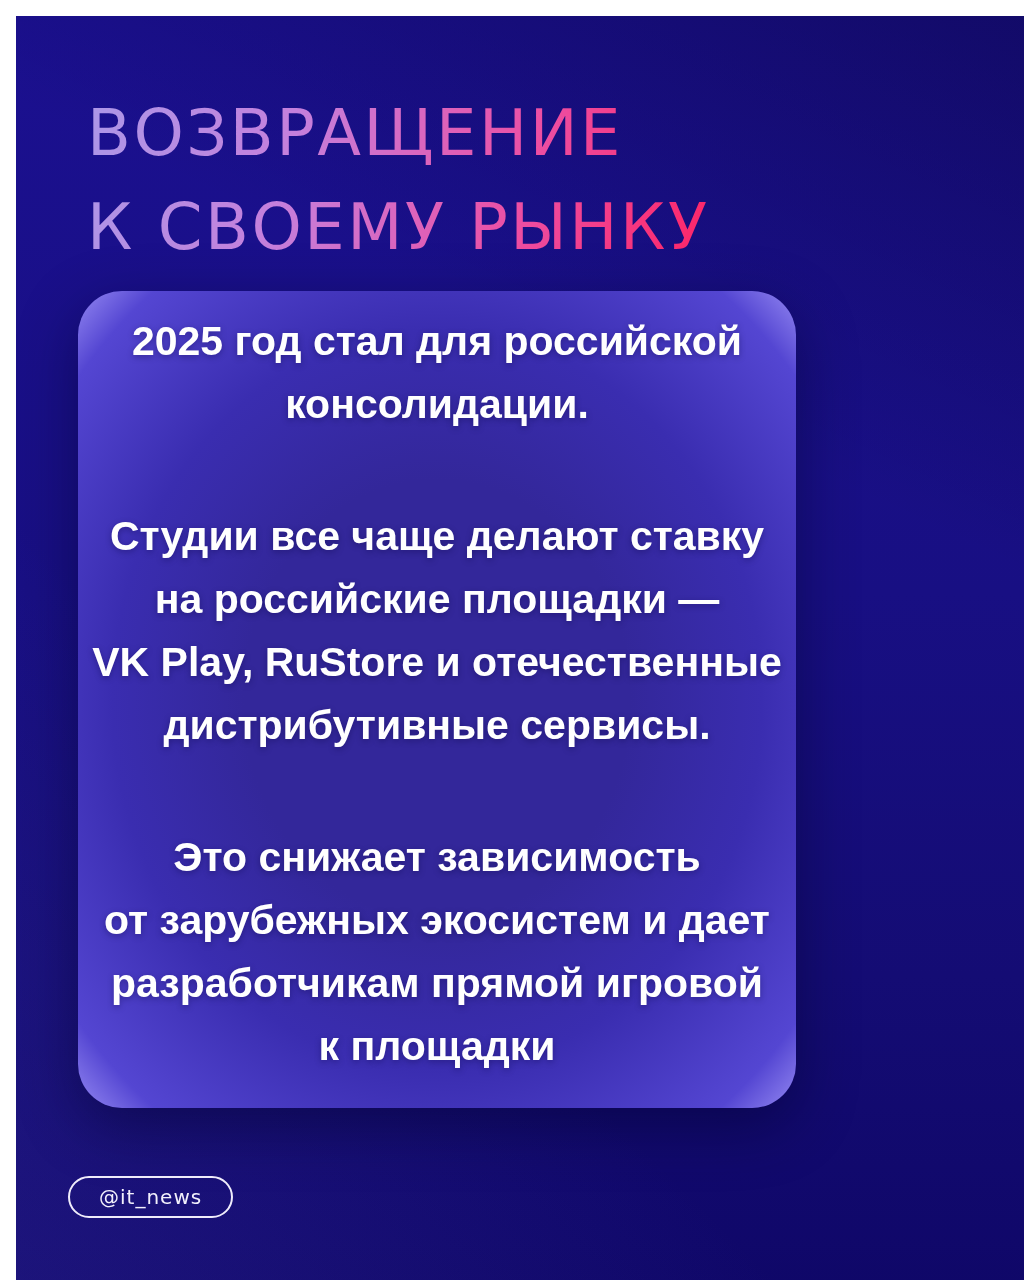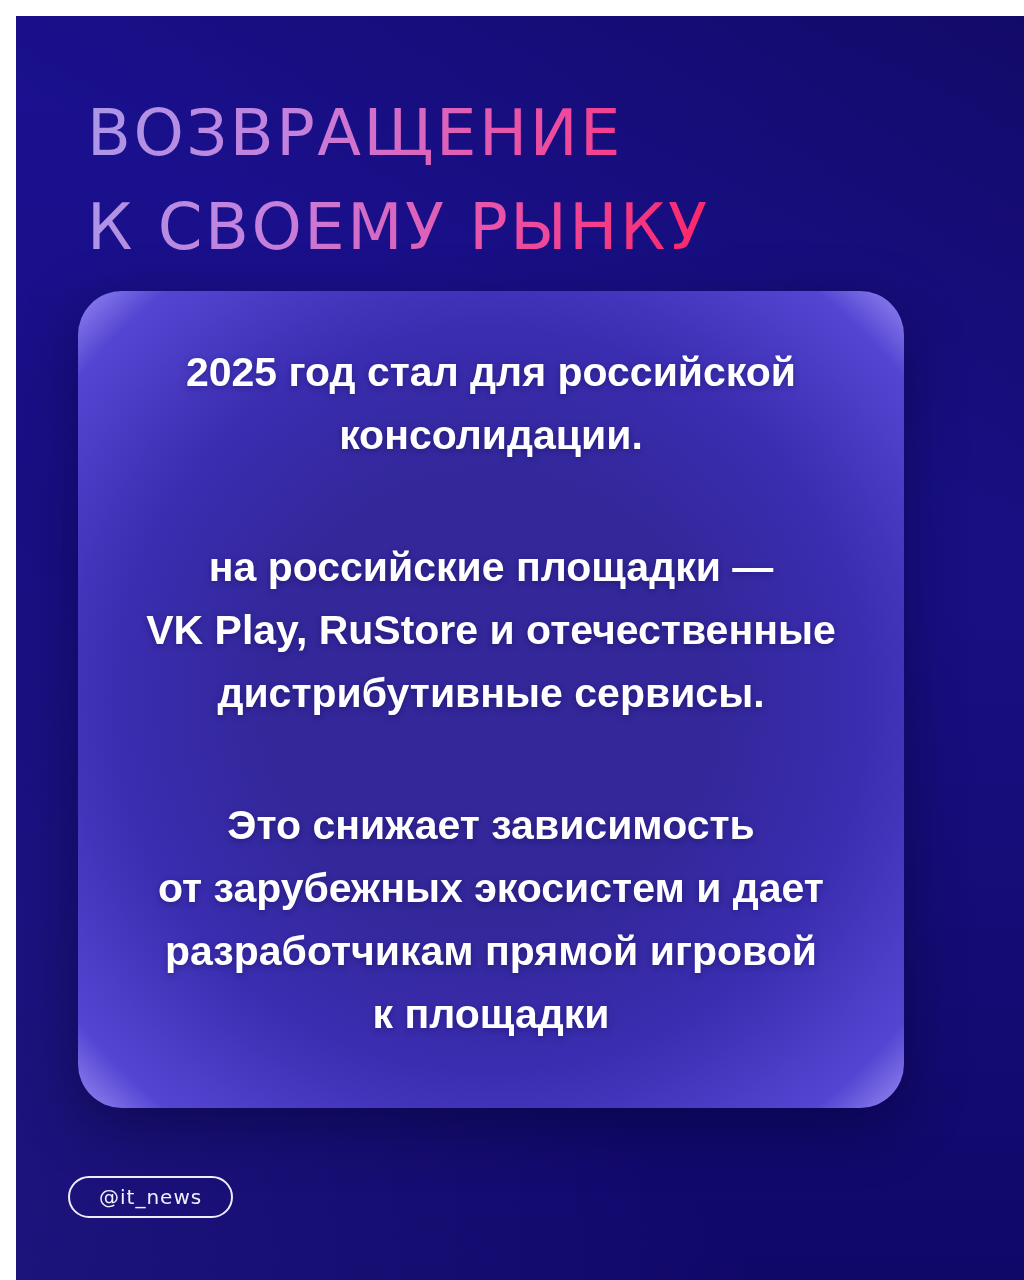--- a/index.html
+++ b/index.html
@@ -37,21 +37,21 @@
     color: transparent;
     -webkit-text-fill-color: transparent;
   }
   .title .t-line { display: block; white-space: nowrap; }
 
   
   .card {
     position: absolute;
     left: 62px;
     top: 275px;
-    width: 826px;
+    width: 718px;
     height: 817px;
     border-radius: 44px;
     background: radial-gradient(farthest-corner at 50% 50%,
                 #33279a 38%, #3a2db0 64%, #5446d2 90%, #9488f2 100%);
     box-shadow: 0 18px 60px rgba(2, 0, 40, 0.45);
     display: flex;
     flex-direction: column;
     justify-content: center;
     align-items: center;
     padding: 30px 36px;
@@ -102,20 +102,21 @@
   </h1>
 
   <div class="card">
 
     <div class="para">
       <div class="card-line">2025 год стал для российской</div>
       <div class="card-line">консолидации.</div>
     </div>
 
     <div class="para">
+      <div class="card-line">Студии все чаще делают ставку</div>
       <div class="card-line">на российские площадки —</div>
       <div class="card-line">VK Play, RuStore и отечественные</div>
       <div class="card-line">дистрибутивные сервисы.</div>
     </div>
 
     <div class="para">
       <div class="card-line">Это снижает зависимость</div>
       <div class="card-line">от зарубежных экосистем и дает</div>
       <div class="card-line">разработчикам прямой игровой</div>
       <div class="card-line">к площадки</div>

